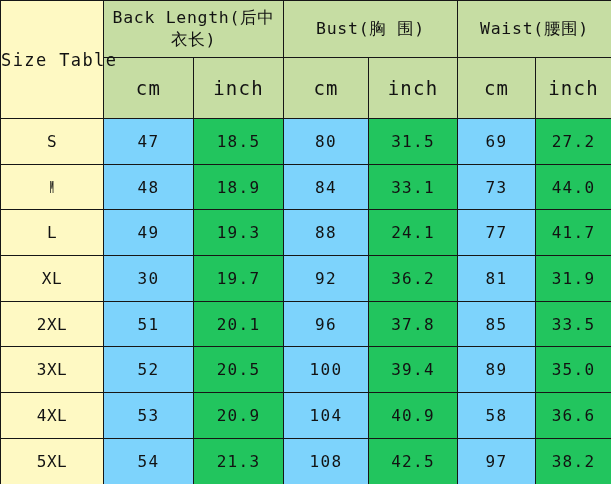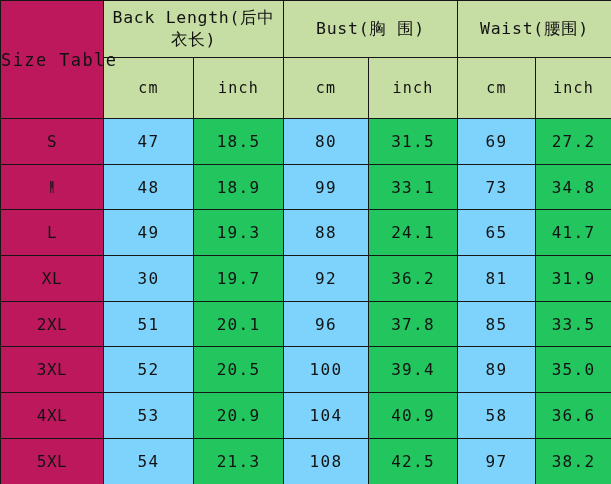--- a/index.html
+++ b/index.html
@@ -35,40 +35,40 @@
   .col-size   { width: 103px; }
   .col-bl-cm  { width: 90px; }
   .col-bl-in  { width: 90px; }
   .col-bu-cm  { width: 85px; }
   .col-bu-in  { width: 89px; }
   .col-wa-cm  { width: 78px; }
   .col-wa-in  { width: 76px; }
 
   
   .c-head  { background: #c6dda3; }
-  .c-label { background: #be185d; }
+  .c-label { background: #fef9c3; }
   .c-cm    { background: #7dd3fc; }
   .c-inch  { background: #22c55e; }
 
   
   .size-title {
     font-size: 17px;
     letter-spacing: 1.4px;
     font-weight: bold;
     white-space: nowrap;
   }
   .group-head {
     font-size: 16.5px;
     letter-spacing: 0.7px;
     font-weight: bold;
     line-height: 1.35;
     padding: 0 6px;
   }
   .unit-head {
-    font-size: 15px;
+    font-size: 19px;
     letter-spacing: 1.2px;
     font-weight: bold;
   }
 
   
   .size-cell {
     font-size: 16px;
     font-weight: bold;
     letter-spacing: 0.5px;
   }
@@ -128,32 +128,32 @@
         <td class="c-inch num-cell">18.5</td>
         <td class="c-cm num-cell">80</td>
         <td class="c-inch num-cell">31.5</td>
         <td class="c-cm num-cell">69</td>
         <td class="c-inch num-cell">27.2</td>
       </tr>
       <tr class="data-row">
         <td class="c-label size-cell"><span class="glyph-m">M</span></td>
         <td class="c-cm num-cell">48</td>
         <td class="c-inch num-cell">18.9</td>
-        <td class="c-cm num-cell">99</td>
+        <td class="c-cm num-cell">84</td>
         <td class="c-inch num-cell">33.1</td>
         <td class="c-cm num-cell">73</td>
-        <td class="c-inch num-cell">34.8</td>
+        <td class="c-inch num-cell">44.0</td>
       </tr>
       <tr class="data-row">
         <td class="c-label size-cell">L</td>
         <td class="c-cm num-cell">49</td>
         <td class="c-inch num-cell">19.3</td>
         <td class="c-cm num-cell">88</td>
         <td class="c-inch num-cell">24.1</td>
-        <td class="c-cm num-cell">65</td>
+        <td class="c-cm num-cell">77</td>
         <td class="c-inch num-cell">41.7</td>
       </tr>
       <tr class="data-row">
         <td class="c-label size-cell">XL</td>
         <td class="c-cm num-cell">30</td>
         <td class="c-inch num-cell">19.7</td>
         <td class="c-cm num-cell">92</td>
         <td class="c-inch num-cell">36.2</td>
         <td class="c-cm num-cell">81</td>
         <td class="c-inch num-cell">31.9</td>

